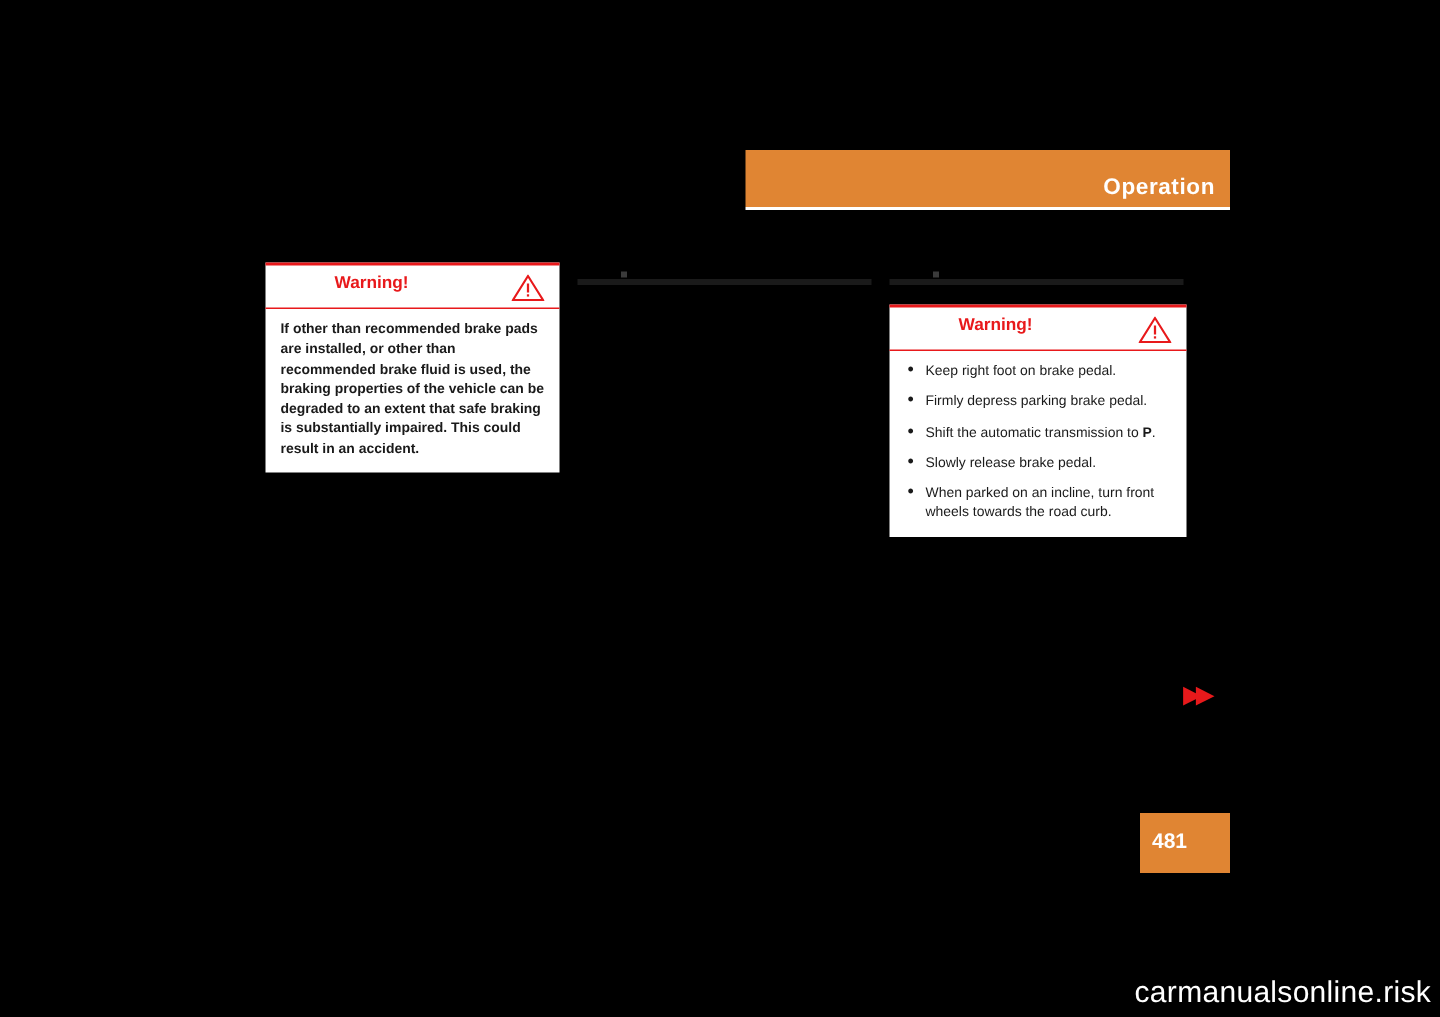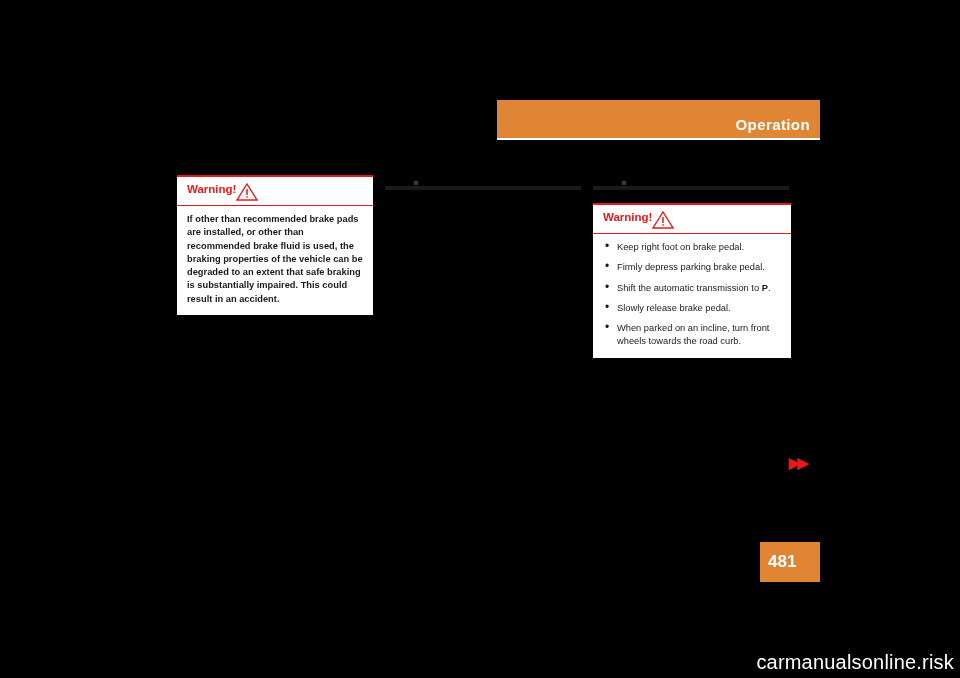--- a/index.html
+++ b/index.html
@@ -50,21 +50,21 @@
     top: 542px;
     width: 60px;
     height: 40px;
     background: #e08533;
   }
   .page-num {
     position: absolute;
     left: 8px;
     top: 10px;
     color: #ffffff;
-    font-size: 17px;
+    font-size: 14px;
     font-weight: bold;
     text-align: center;
   }
 
   
   .red-marker {
     position: absolute;
     left: 789px;
     top: 454px;
     color: #e8191b;
@@ -80,22 +80,23 @@
     box-sizing: border-box;
   }
   .warn-top-rule {
     height: 2px;
     background: #e8191b;
     width: 100%;
   }
   .warn-head {
     display: flex;
     align-items: flex-start;
-    justify-content: flex-start;
+    justify-content: space-between;
     padding: 6px 10px 4px 10px;
+    margin-left: 36px;
   }
   .warn-title {
     color: #e8191b;
     font-size: 11.5px;
     font-weight: bold;
   }
   .warn-tri {
     width: 22px;
     height: 18px;
     position: relative;

